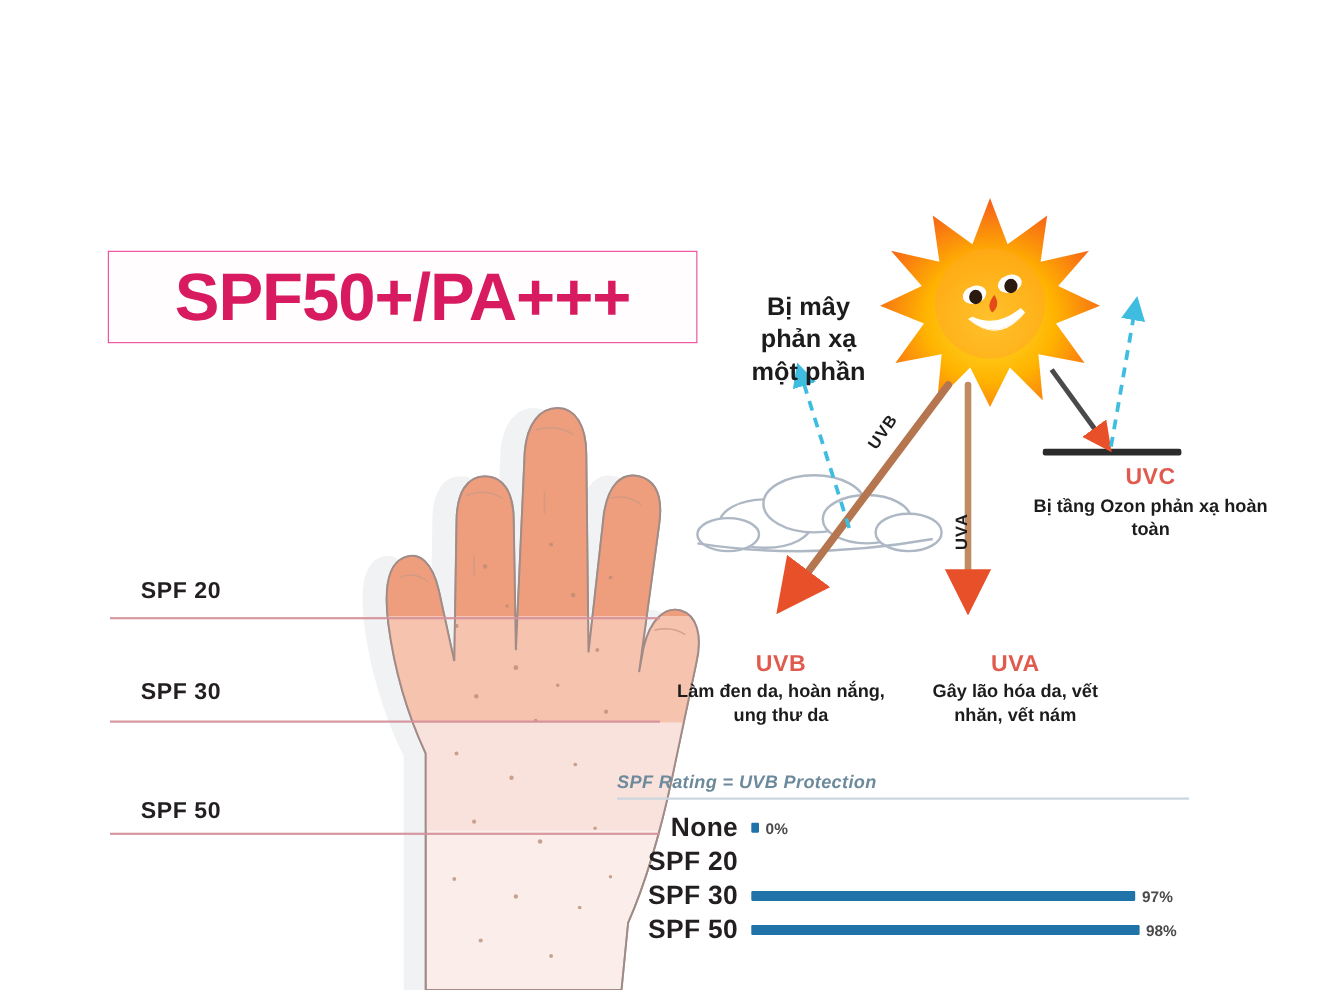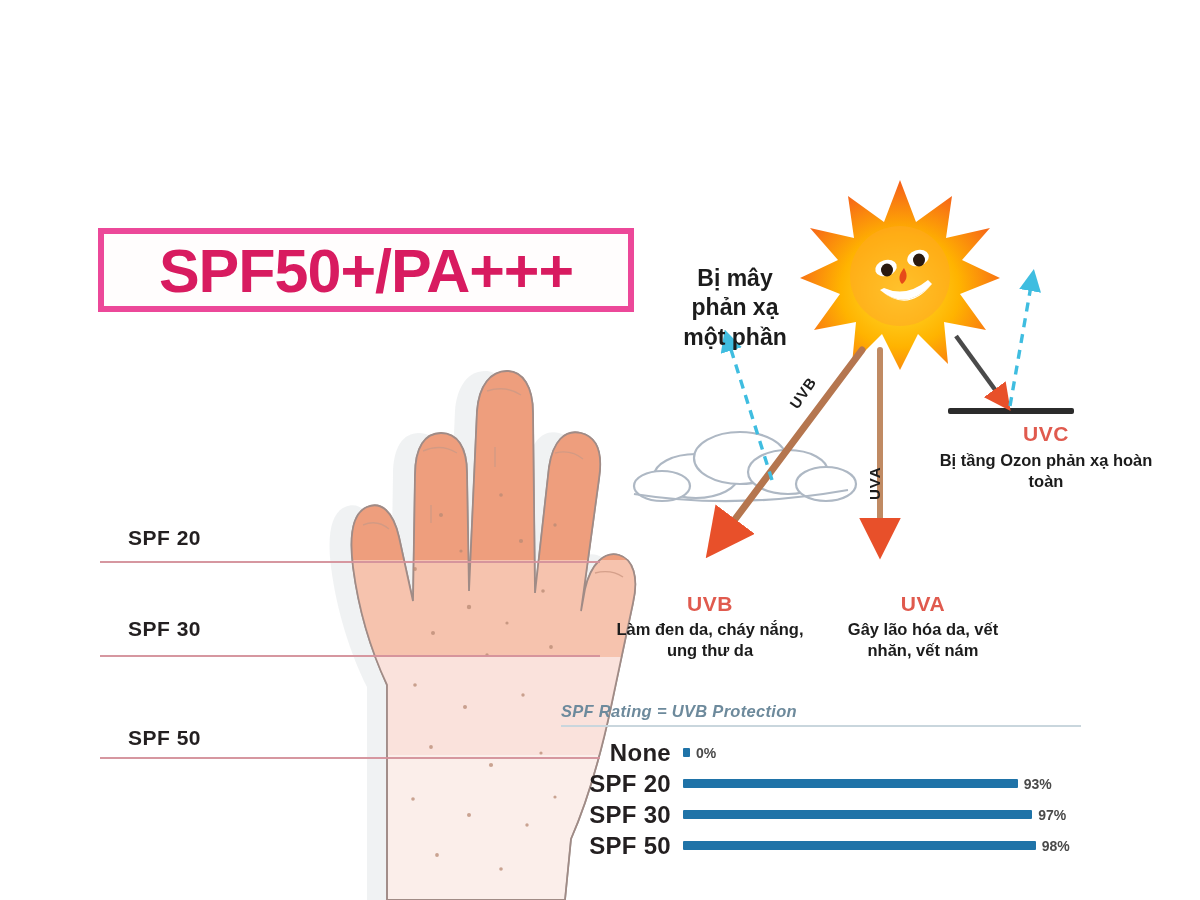--- a/index.html
+++ b/index.html
@@ -6,22 +6,22 @@
   body{
     width:1200px;height:900px;position:relative;overflow:hidden;
     font-family:"Liberation Sans","DejaVu Sans",sans-serif;
     background:#ffffff;
   }
   .stage{position:absolute;inset:0;}
 
   
   .title-box{
     position:absolute;left:98px;top:228px;width:536px;height:84px;
-    border:6px solid #ec4899;background:#fffdfd;box-sizing:border-box;
-    display:flex;align-items:flex-end;justify-content:center;
+    border:1px solid #ec4899;background:#fffdfd;box-sizing:border-box;
+    display:flex;align-items:center;justify-content:center;
   }
   .title-text{
     font-size:61px;font-weight:bold;color:#D81B60;letter-spacing:-1px;
     font-family:"Liberation Sans","DejaVu Sans",sans-serif;white-space:nowrap;
   }
 
   
   .spf-label{
     position:absolute;font-size:21px;font-weight:bold;color:#231f20;
     letter-spacing:.5px;white-space:nowrap;
@@ -247,45 +247,41 @@
   <div class="note note-cloud">Bị mây phản xạ một phần</div>
 
   <div class="ray-label ray-uvb">UVB</div>
   <div class="ray-label ray-uva">UVA</div>
 
   <div class="uvc-title">UVC</div>
   <div class="note note-uvc">Bị tầng Ozon phản xạ hoàn toàn</div>
 
   <div class="band band-uvb">
     <div class="band-name">UVB</div>
-    <div class="band-desc">Làm đen da, cháy nắng, ung thư da</div>
+    <div class="band-desc">Làm đen da, hoàn nắng, ung thư da</div>
   </div>
 
   <div class="band band-uva">
     <div class="band-name">UVA</div>
     <div class="band-desc">Gây lão hóa da, vết nhăn, vết nám</div>
   </div>
 
   <div class="chart">
     <div class="chart-title">SPF Rating = UVB Protection</div>
     <div class="chart-rule"></div>
     <div id="chart-rows">
         <div class="chart-row">
           <div class="chart-cat">None</div>
           <div class="chart-track">
             <div class="chart-bar" style="width: 7px; background: rgb(31, 115, 168);"></div>
             <span class="chart-val">0%</span>
           </div>
         </div>
         <div class="chart-row">
           <div class="chart-cat">SPF 20</div>
-          <div class="chart-track">
-            <div class="chart-bar" style="width: 334.8px; background: rgb(31, 115, 168);"></div>
-            <span class="chart-val">93%</span>
-          </div>
         </div>
         <div class="chart-row">
           <div class="chart-cat">SPF 30</div>
           <div class="chart-track">
             <div class="chart-bar" style="width: 349.2px; background: rgb(31, 115, 168);"></div>
             <span class="chart-val">97%</span>
           </div>
         </div>
         <div class="chart-row">
           <div class="chart-cat">SPF 50</div>

